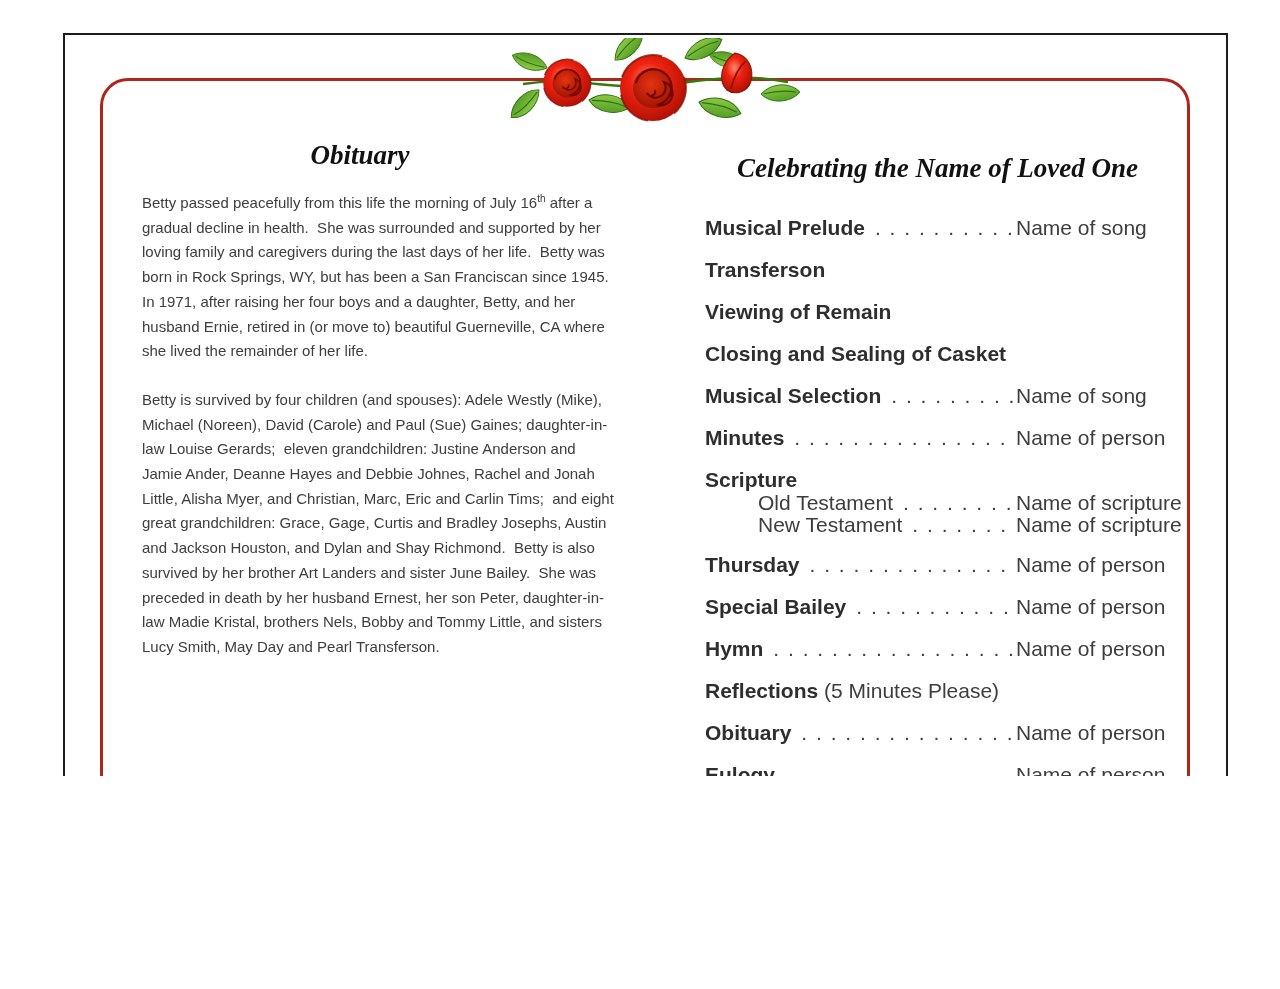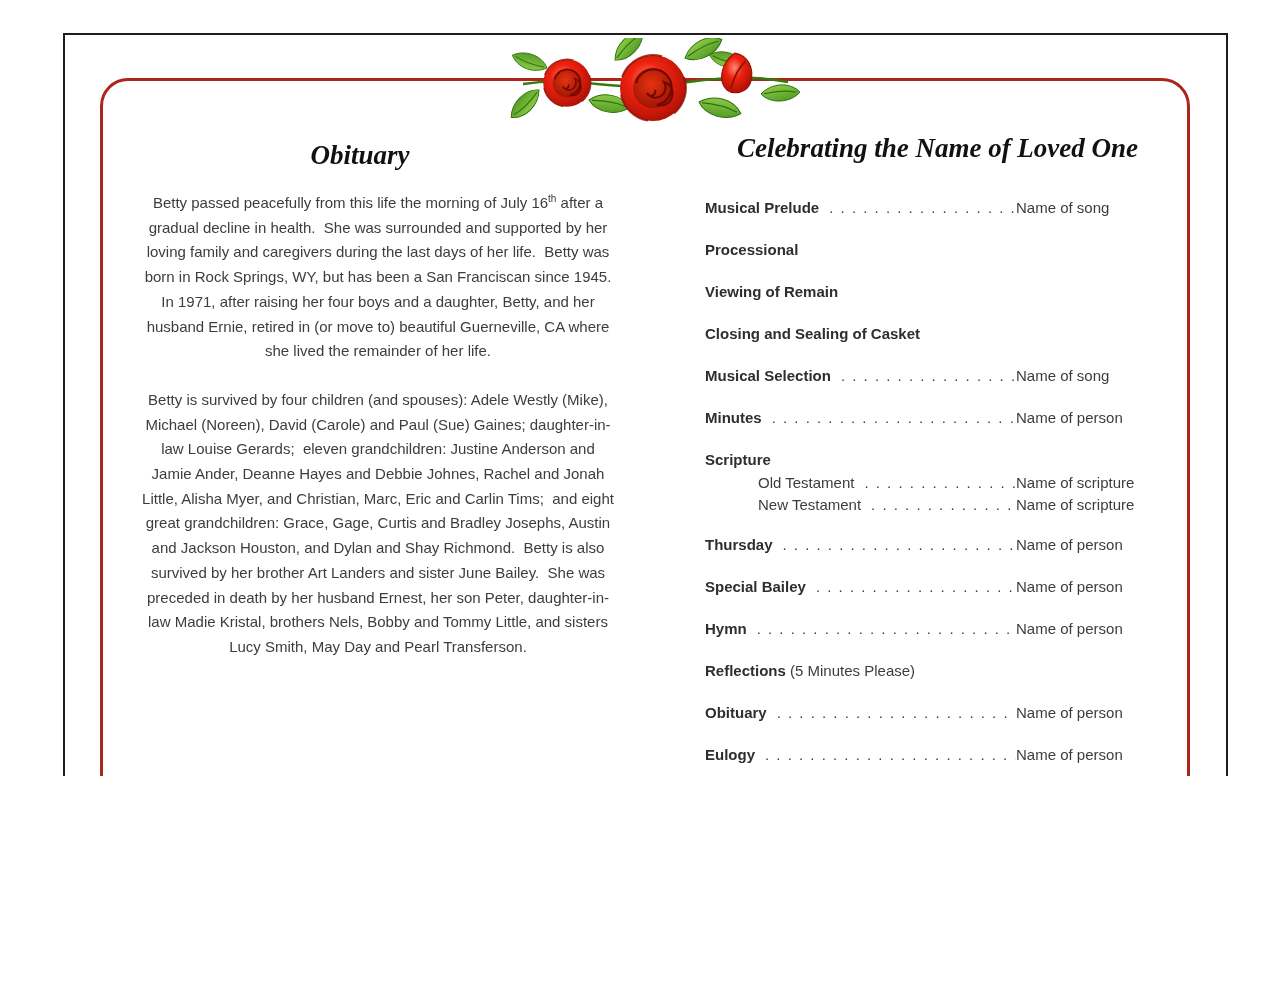--- a/index.html
+++ b/index.html
@@ -41,31 +41,30 @@
   }
   .col-left{
     position:absolute;left:142px;top:137px;width:472px;
   }
   .col-left .title{margin-bottom:18px;transform:translateX(-18px);}
   .col-left p{
     font-size:15px;line-height:24.7px;
     margin:0 0 24px 0;
     white-space:pre-wrap;
     color:var(--text);
-    text-align:center;
   }
   .col-left sup{font-size:10px;vertical-align:super;line-height:0;}
 
   .col-right{
-    position:absolute;left:705px;top:130px;width:445px;
+    position:absolute;left:705px;top:150px;width:445px;
   }
   .col-right .title{margin-bottom:30px;transform:translateX(10px);}
   .svc-row{
     display:flex;align-items:flex-start;
-    font-size:15px;line-height:24px;
+    font-size:21px;line-height:24px;
     margin-bottom:18px;
   }
   .svc-label{font-weight:bold;color:#2e2e2e;white-space:nowrap;}
   .svc-suffix{font-weight:normal;color:var(--text);white-space:pre;}
   .svc-leader{
     flex:1;overflow:hidden;white-space:nowrap;
     padding:0 6px 0 10px;
     letter-spacing:1.5px;color:var(--text);
   }
   .svc-value{width:134px;flex:none;color:var(--text);white-space:nowrap;}
@@ -152,21 +151,21 @@
   <div class="col-right">
     <div class="title">Celebrating the Name of Loved One</div>
 
     <div class="svc-row">
       <span class="svc-label">Musical Prelude</span>
       <span class="svc-leader">. . . . . . . . . . . . . . . . . . . . . . . . . . . . . . . . . . . . . . . . . . . . . . . . . . . . . . . . . . . .</span>
       <span class="svc-value">Name of song</span>
     </div>
 
     <div class="svc-row">
-      <span class="svc-label">Processional</span>
+      <span class="svc-label">Transferson</span>
     </div>
 
     <div class="svc-row">
       <span class="svc-label">Viewing of Remain</span>
     </div>
 
     <div class="svc-row">
       <span class="svc-label">Closing and Sealing of Casket</span>
     </div>
 

